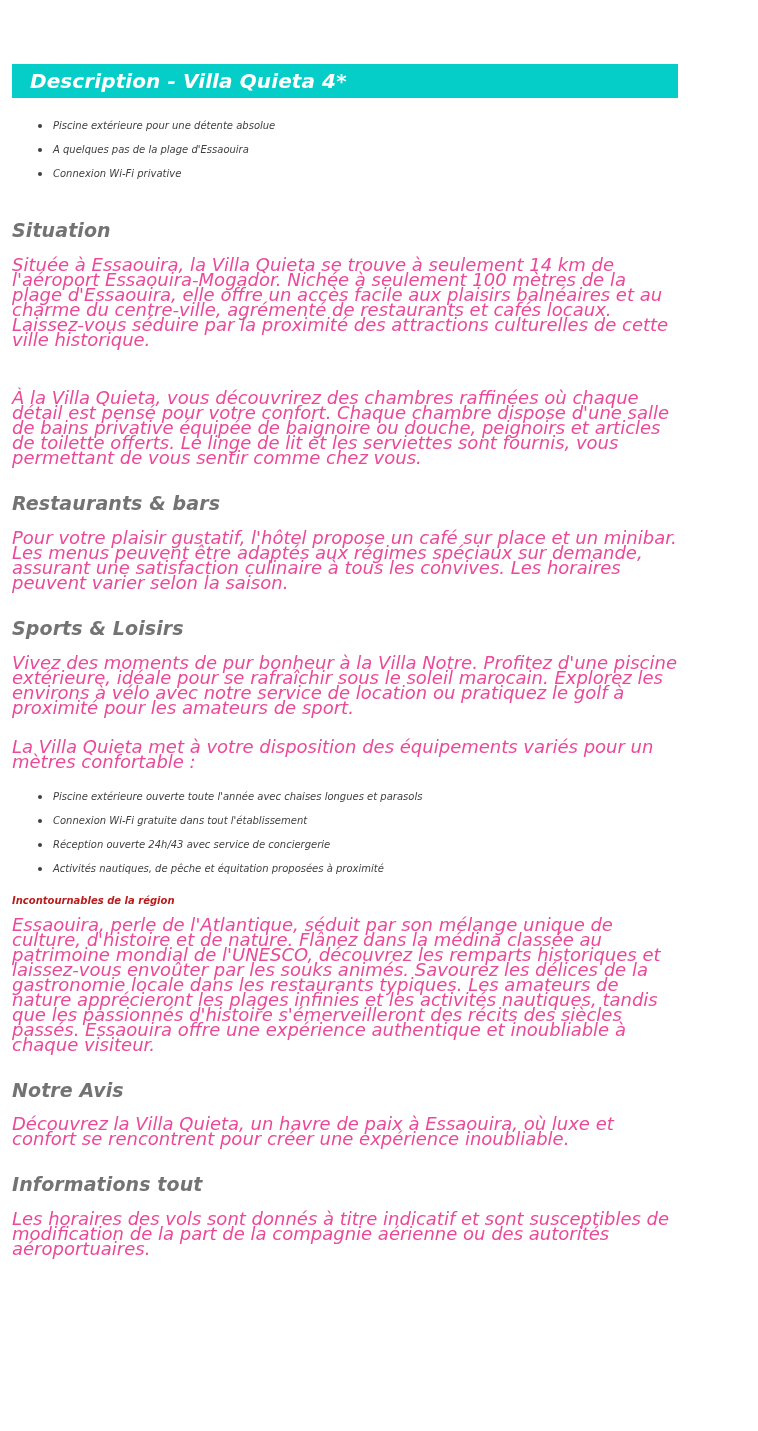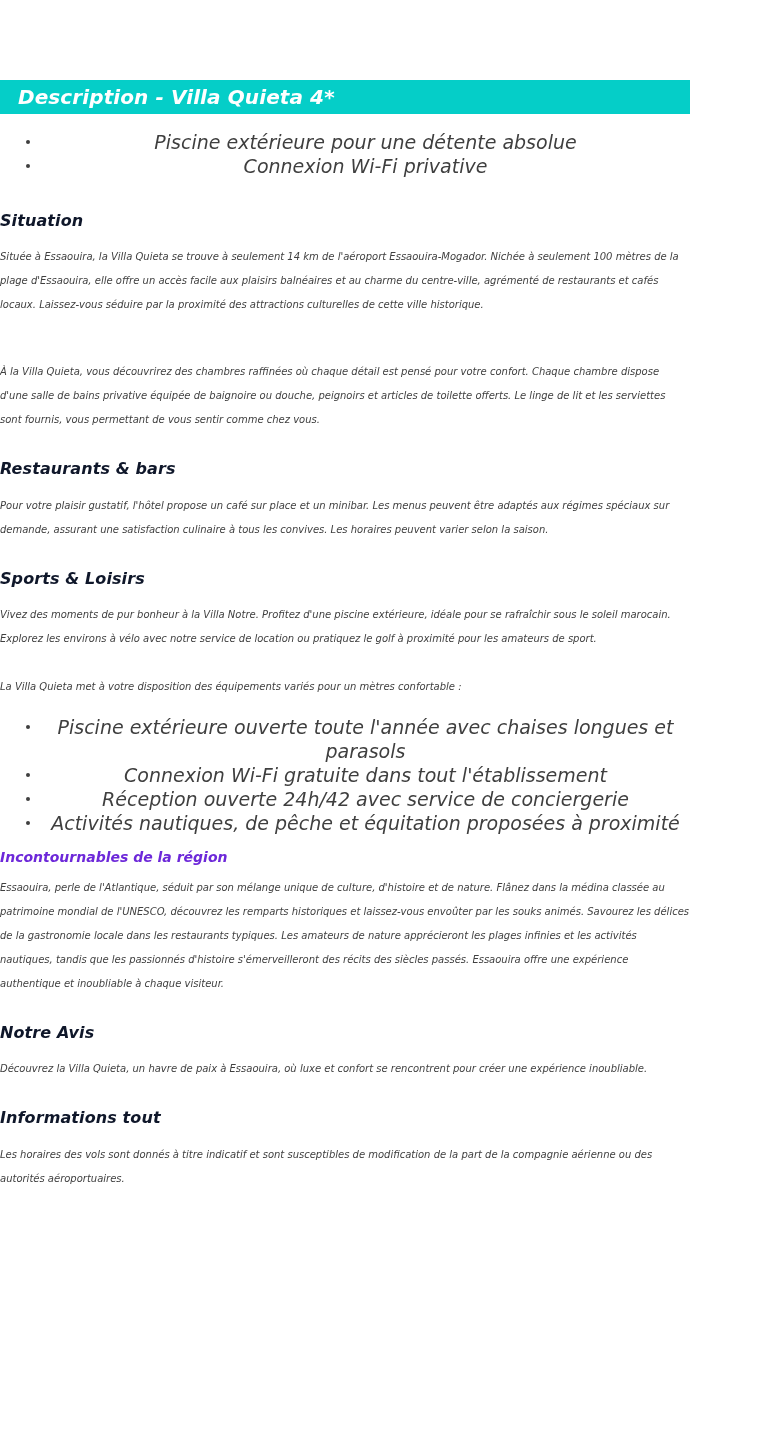--- a/index.html
+++ b/index.html
@@ -12,22 +12,21 @@
     min-height: 1431px;
     font-family: "DejaVu Sans", "Liberation Sans", sans-serif;
     color: #3f3f3f;
     -webkit-font-smoothing: antialiased;
   }
 
   .page {
     width: 690px;
     position: relative;
     box-sizing: border-box;
-    padding: 0;
-    margin-top: 28px;
+    padding: 12px;
   }
 
   
   .top-spacer { height: 52px; }
 
   
   .title-band {
     background: #05cec8;
     height: 34px;
     display: flex;
@@ -57,67 +56,66 @@
     margin: 0;
     padding: 0;
   }
   ul.doc-list.intro { margin-top: 16px; }
   ul.doc-list.amenities { margin-top: 16px; }
 
   ul.doc-list li {
     position: relative;
     padding-left: 41px;
     font-style: italic;
-    font-size: 19px;
+    font-size: 10px;
     line-height: 24px;
     color: #3f3f3f;
     margin: 0;
-    text-align: center;
   }
   ul.doc-list li::before {
     content: "";
     position: absolute;
     left: 26px;
     top: 10px;
     width: 4px;
     height: 4px;
     border-radius: 50%;
     background: #3f3f3f;
   }
 
   
   h2.section-heading {
-    color: #0f172a;
+    color: #737373;
     font-style: italic;
     font-weight: bold;
-    font-size: 16px;
+    font-size: 19px;
     line-height: 1.15;
     margin: 0;
     padding: 0;
     letter-spacing: 0.1px;
   }
   .sec-gap-lg { height: 34px; }
   .sec-gap-md { height: 28px; }
 
   h3.sub-heading {
-    color: #6d28d9;
+    color: #b91c1c;
     font-style: italic;
     font-weight: bold;
-    font-size: 14px;
+    font-size: 10px;
     line-height: 1.2;
     margin: 0;
     padding: 0;
   }
 
   
   p.body-text {
     font-style: italic;
-    font-size: 10px;
-    line-height: 24px;
-    color: #404040;
+    font-size: 18px;
+    line-height: 15px;
+    color: #ec4899;
     margin: 0;
     padding: 0;
     text-align: left;
   }
   p.body-text + p.body-text { margin-top: 0; }
 
   .gap-after-heading { height: 15px; }
   .gap-para { height: 24px; }
   .gap-sm { height: 14px; }
   .gap-xs { height: 10px; }
@@ -130,20 +128,21 @@
   <div class="top-spacer"></div>
 
   <div class="title-band">
     <span class="band-title">Description - Villa Quieta 4*</span>
   </div>
 
   <div class="content">
 
     <ul class="doc-list intro">
       <li>Piscine extérieure pour une détente absolue</li>
+      <li>A quelques pas de la plage d'Essaouira</li>
       <li>Connexion Wi-Fi privative</li>
     </ul>
 
     <div class="sec-gap-lg"></div>
     <h2 class="section-heading">Situation</h2>
     <div class="gap-after-heading"></div>
     <p class="body-text">Située à Essaouira, la Villa Quieta se trouve à seulement 14 km de l'aéroport Essaouira-Mogador. Nichée à seulement 100 mètres de la plage d'Essaouira, elle offre un accès facile aux plaisirs balnéaires et au charme du centre-ville, agrémenté de restaurants et cafés locaux. Laissez-vous séduire par la proximité des attractions culturelles de cette ville historique.</p>
 
     <div class="sec-gap-md"></div>
     <div class="gap-after-heading"></div>
@@ -157,21 +156,21 @@
     <div class="sec-gap-md"></div>
     <h2 class="section-heading">Sports &amp; Loisirs</h2>
     <div class="gap-after-heading"></div>
     <p class="body-text">Vivez des moments de pur bonheur à la Villa Notre. Profitez d'une piscine extérieure, idéale pour se rafraîchir sous le soleil marocain. Explorez les environs à vélo avec notre service de location ou pratiquez le golf à proximité pour les amateurs de sport.</p>
     <div class="gap-para"></div>
     <p class="body-text">La Villa Quieta met à votre disposition des équipements variés pour un mètres confortable :</p>
 
     <ul class="doc-list amenities">
       <li>Piscine extérieure ouverte toute l'année avec chaises longues et parasols</li>
       <li>Connexion Wi-Fi gratuite dans tout l'établissement</li>
-      <li>Réception ouverte 24h/42 avec service de conciergerie</li>
+      <li>Réception ouverte 24h/43 avec service de conciergerie</li>
       <li>Activités nautiques, de pêche et équitation proposées à proximité</li>
     </ul>
 
     <div class="gap-sm"></div>
     <h3 class="sub-heading">Incontournables de la région</h3>
     <div class="gap-xs"></div>
     <p class="body-text">Essaouira, perle de l'Atlantique, séduit par son mélange unique de culture, d'histoire et de nature. Flânez dans la médina classée au patrimoine mondial de l'UNESCO, découvrez les remparts historiques et laissez-vous envoûter par les souks animés. Savourez les délices de la gastronomie locale dans les restaurants typiques. Les amateurs de nature apprécieront les plages infinies et les activités nautiques, tandis que les passionnés d'histoire s'émerveilleront des récits des siècles passés. Essaouira offre une expérience authentique et inoubliable à chaque visiteur.</p>
 
     <div class="sec-gap-md"></div>
     <h2 class="section-heading">Notre Avis</h2>

